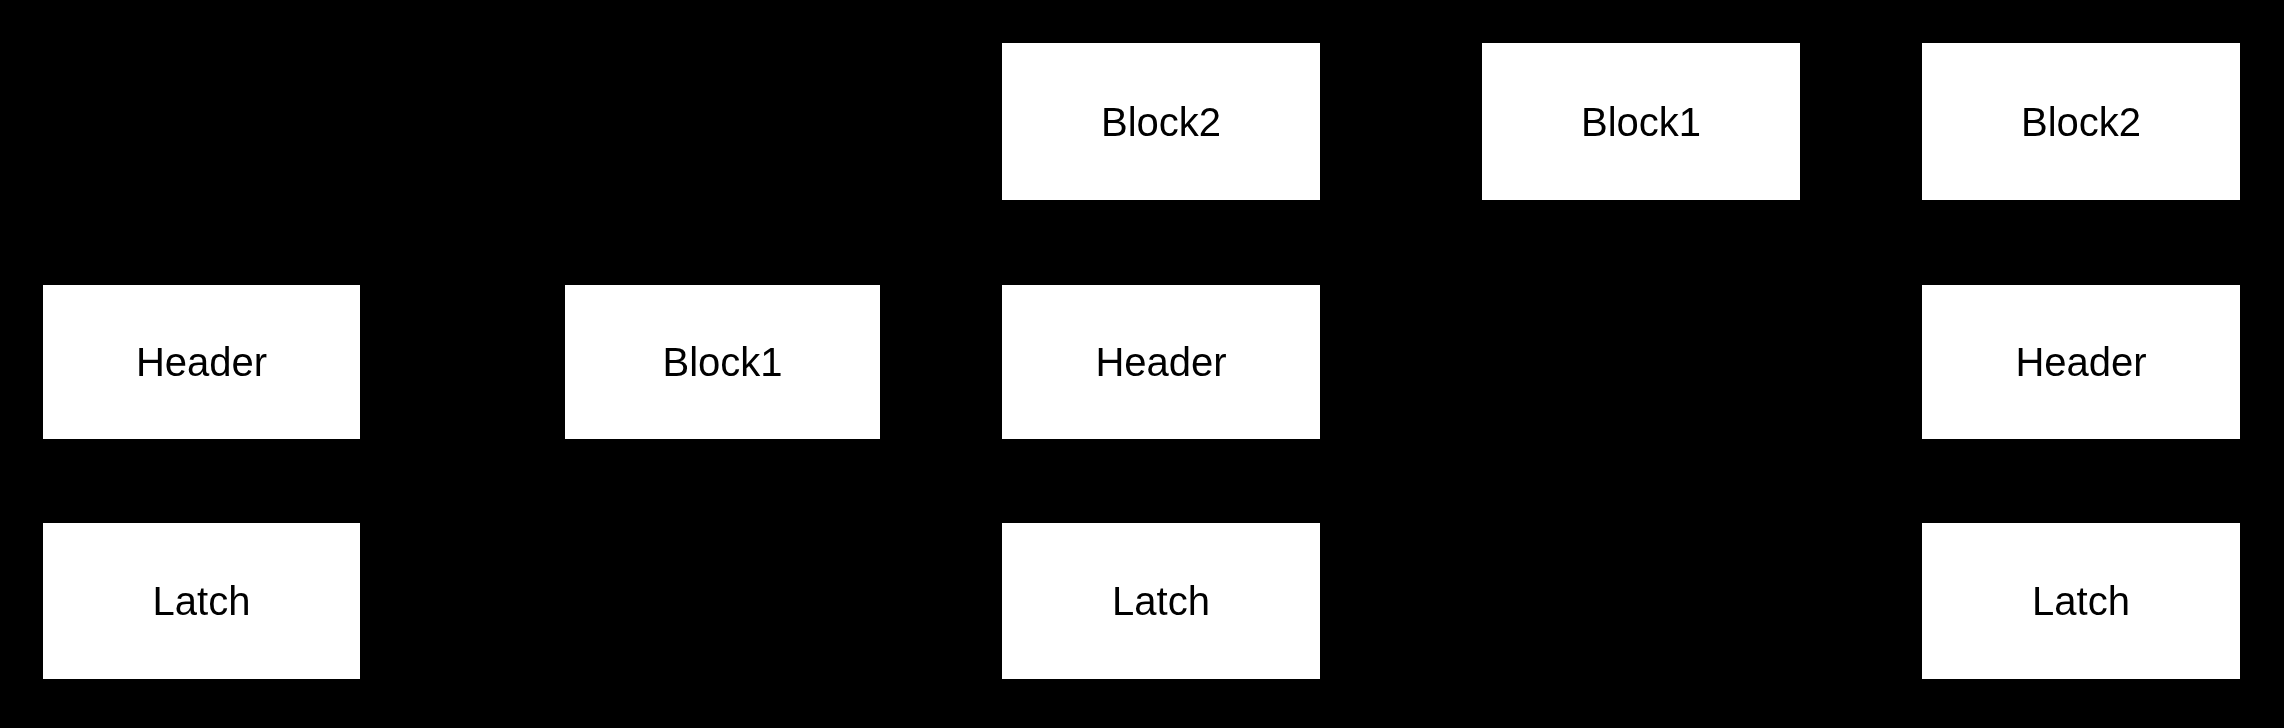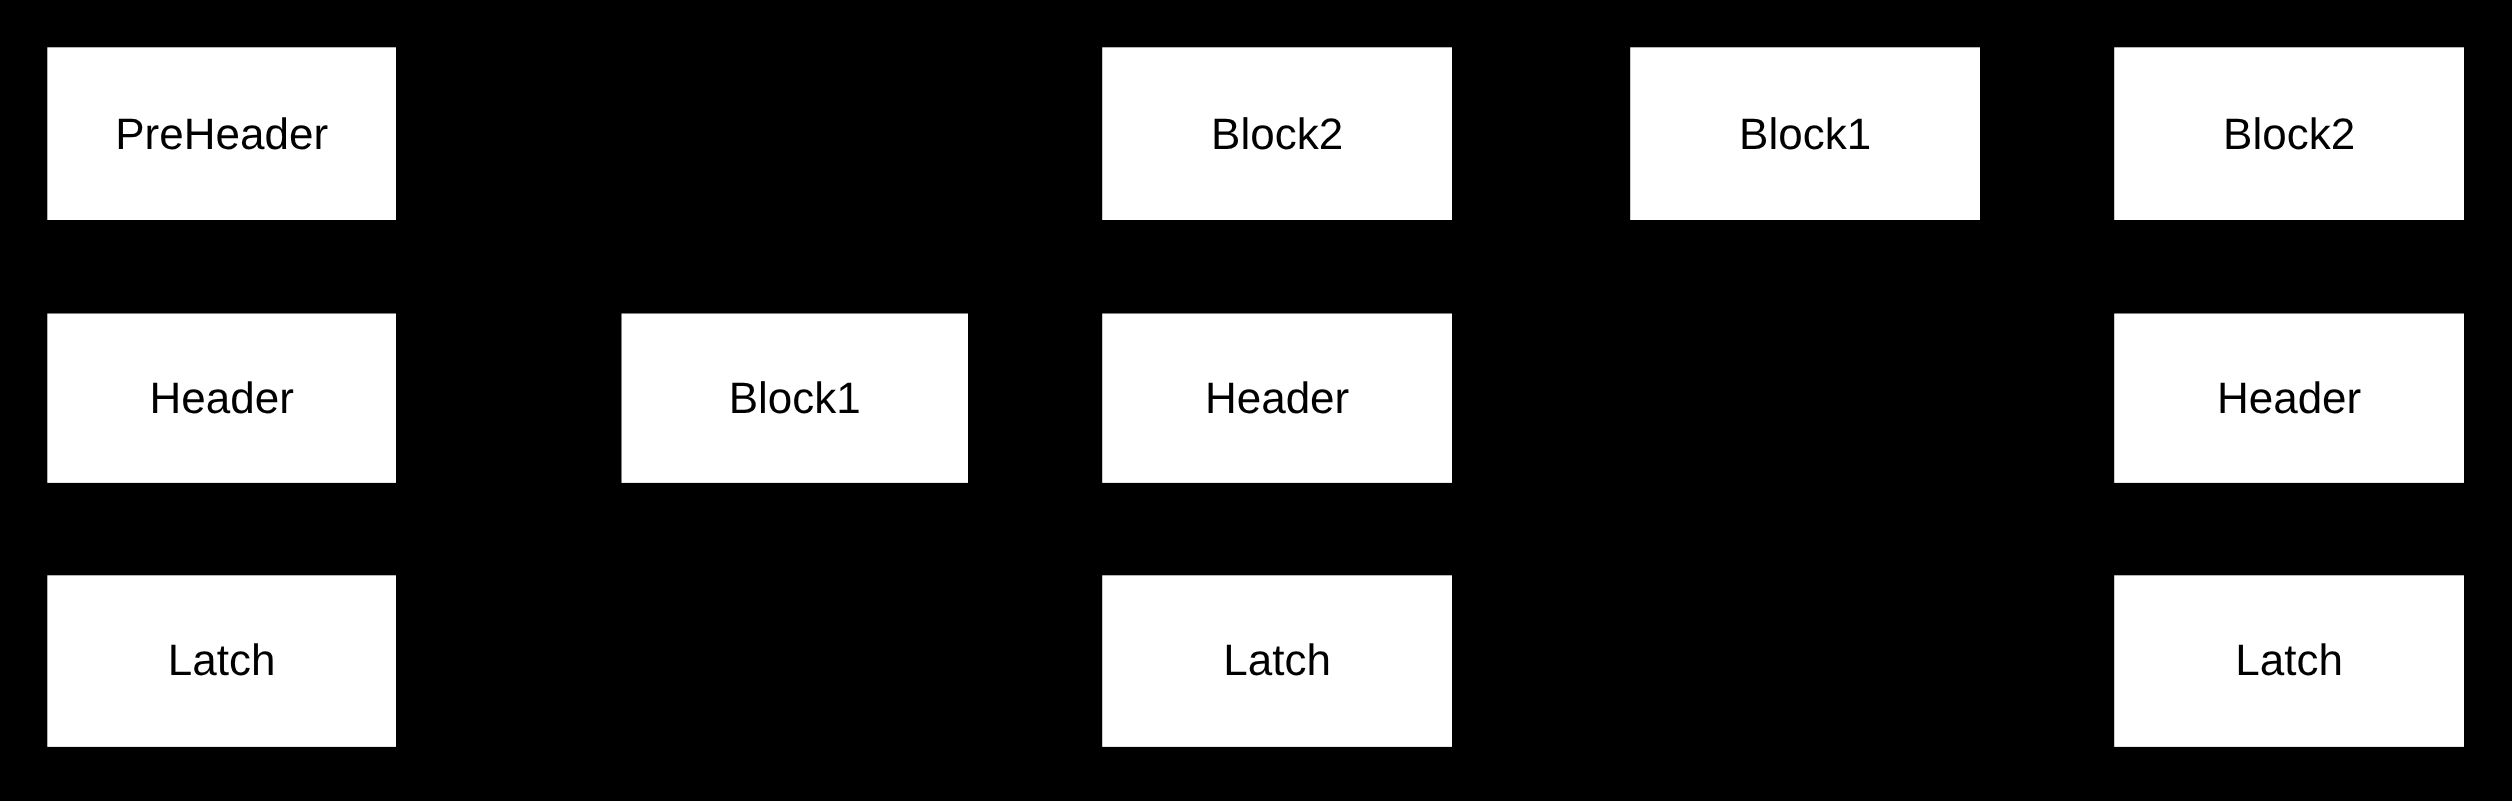--- a/index.html
+++ b/index.html
@@ -33,23 +33,20 @@
   }
   .node-label {
     display: block;
     text-align: center;
   }
 </style>
 </head>
 <body>
 
 <div id="canvas" style="width: 2284px; height: 728px; background: rgb(0, 0, 0);">
-    <div class="node-box" style="left: 43px; top: 43px; width: 317px; height: 157px; background: rgb(255, 255, 255); color: rgb(0, 0, 0);">
-      <span class="node-label">PreHeader</span>
-    </div>
     <div class="node-box" style="left: 1002px; top: 43px; width: 318px; height: 157px; background: rgb(255, 255, 255); color: rgb(0, 0, 0);">
       <span class="node-label">Block2</span>
     </div>
     <div class="node-box" style="left: 1482px; top: 43px; width: 318px; height: 157px; background: rgb(255, 255, 255); color: rgb(0, 0, 0);">
       <span class="node-label">Block1</span>
     </div>
     <div class="node-box" style="left: 1922px; top: 43px; width: 318px; height: 157px; background: rgb(255, 255, 255); color: rgb(0, 0, 0);">
       <span class="node-label">Block2</span>
     </div>
     <div class="node-box" style="left: 43px; top: 285px; width: 317px; height: 154px; background: rgb(255, 255, 255); color: rgb(0, 0, 0);">

